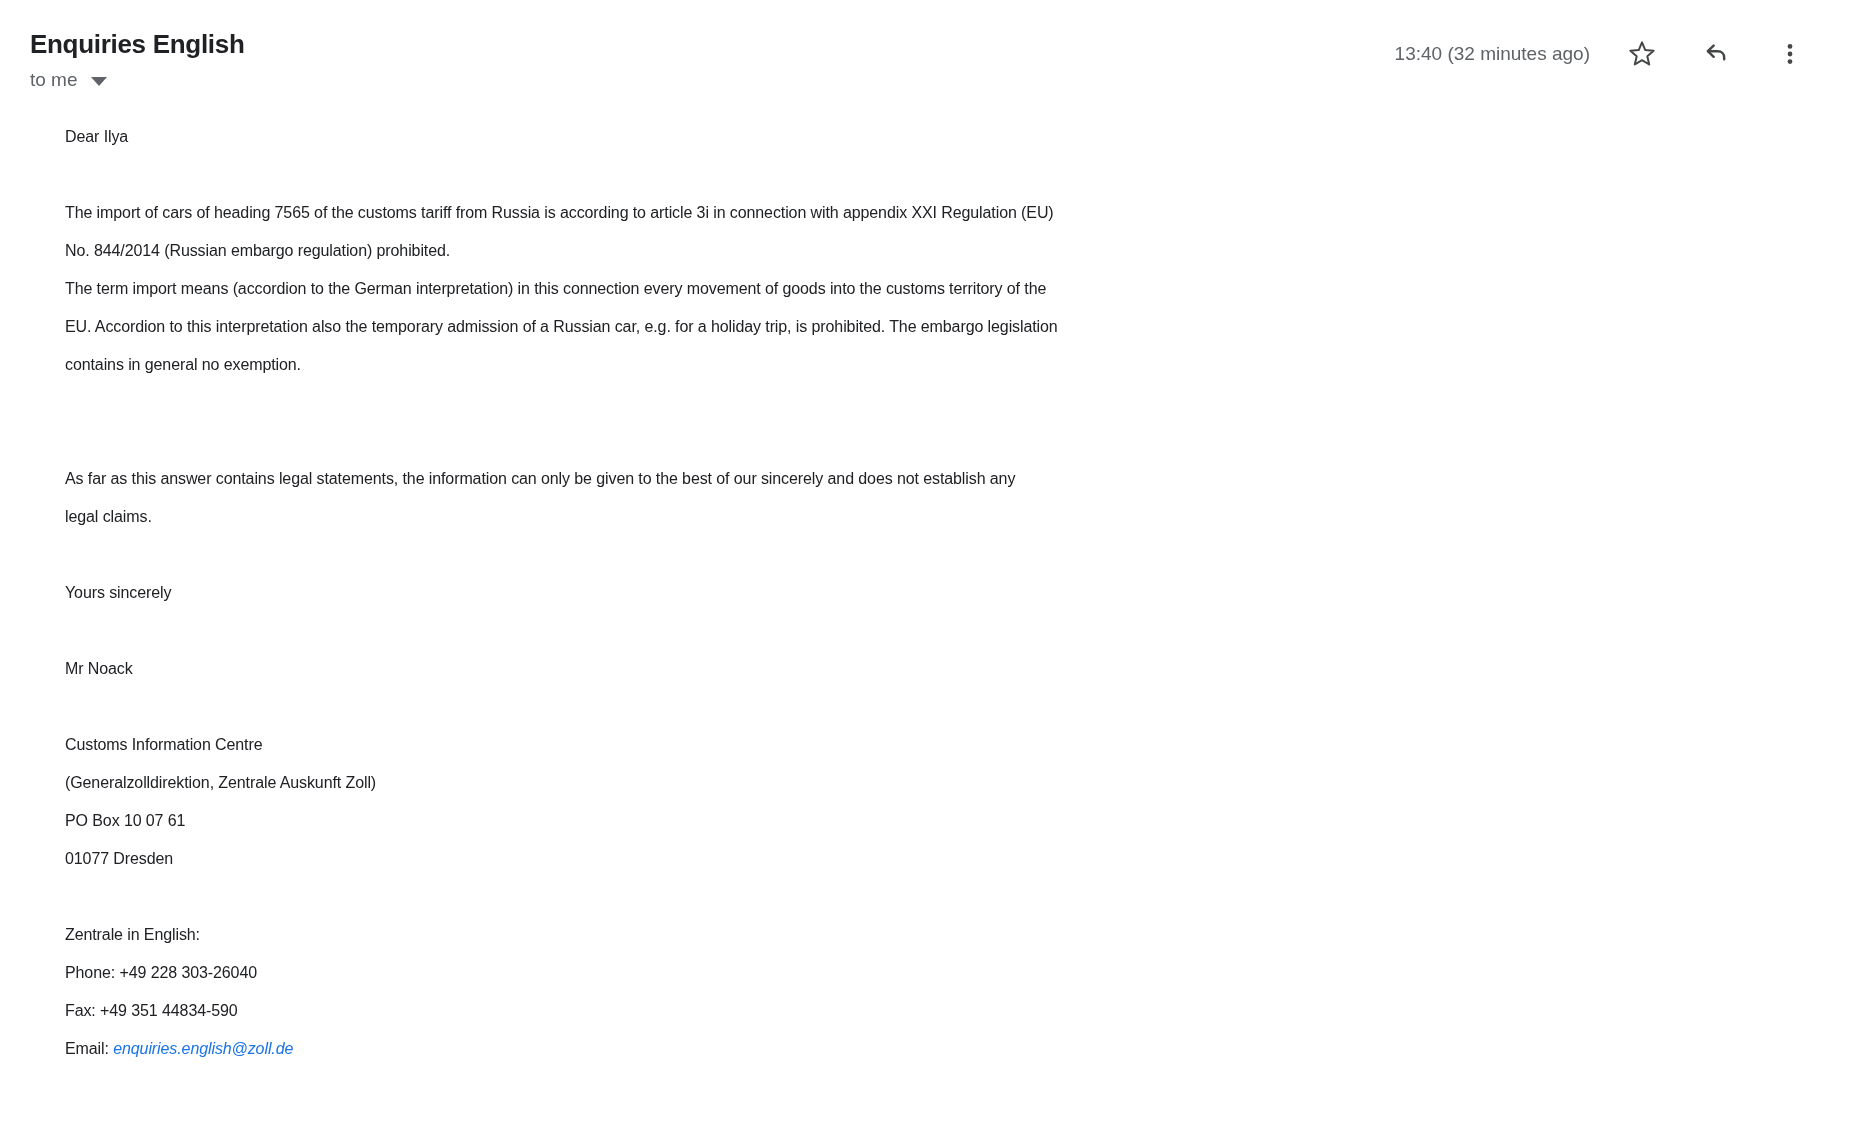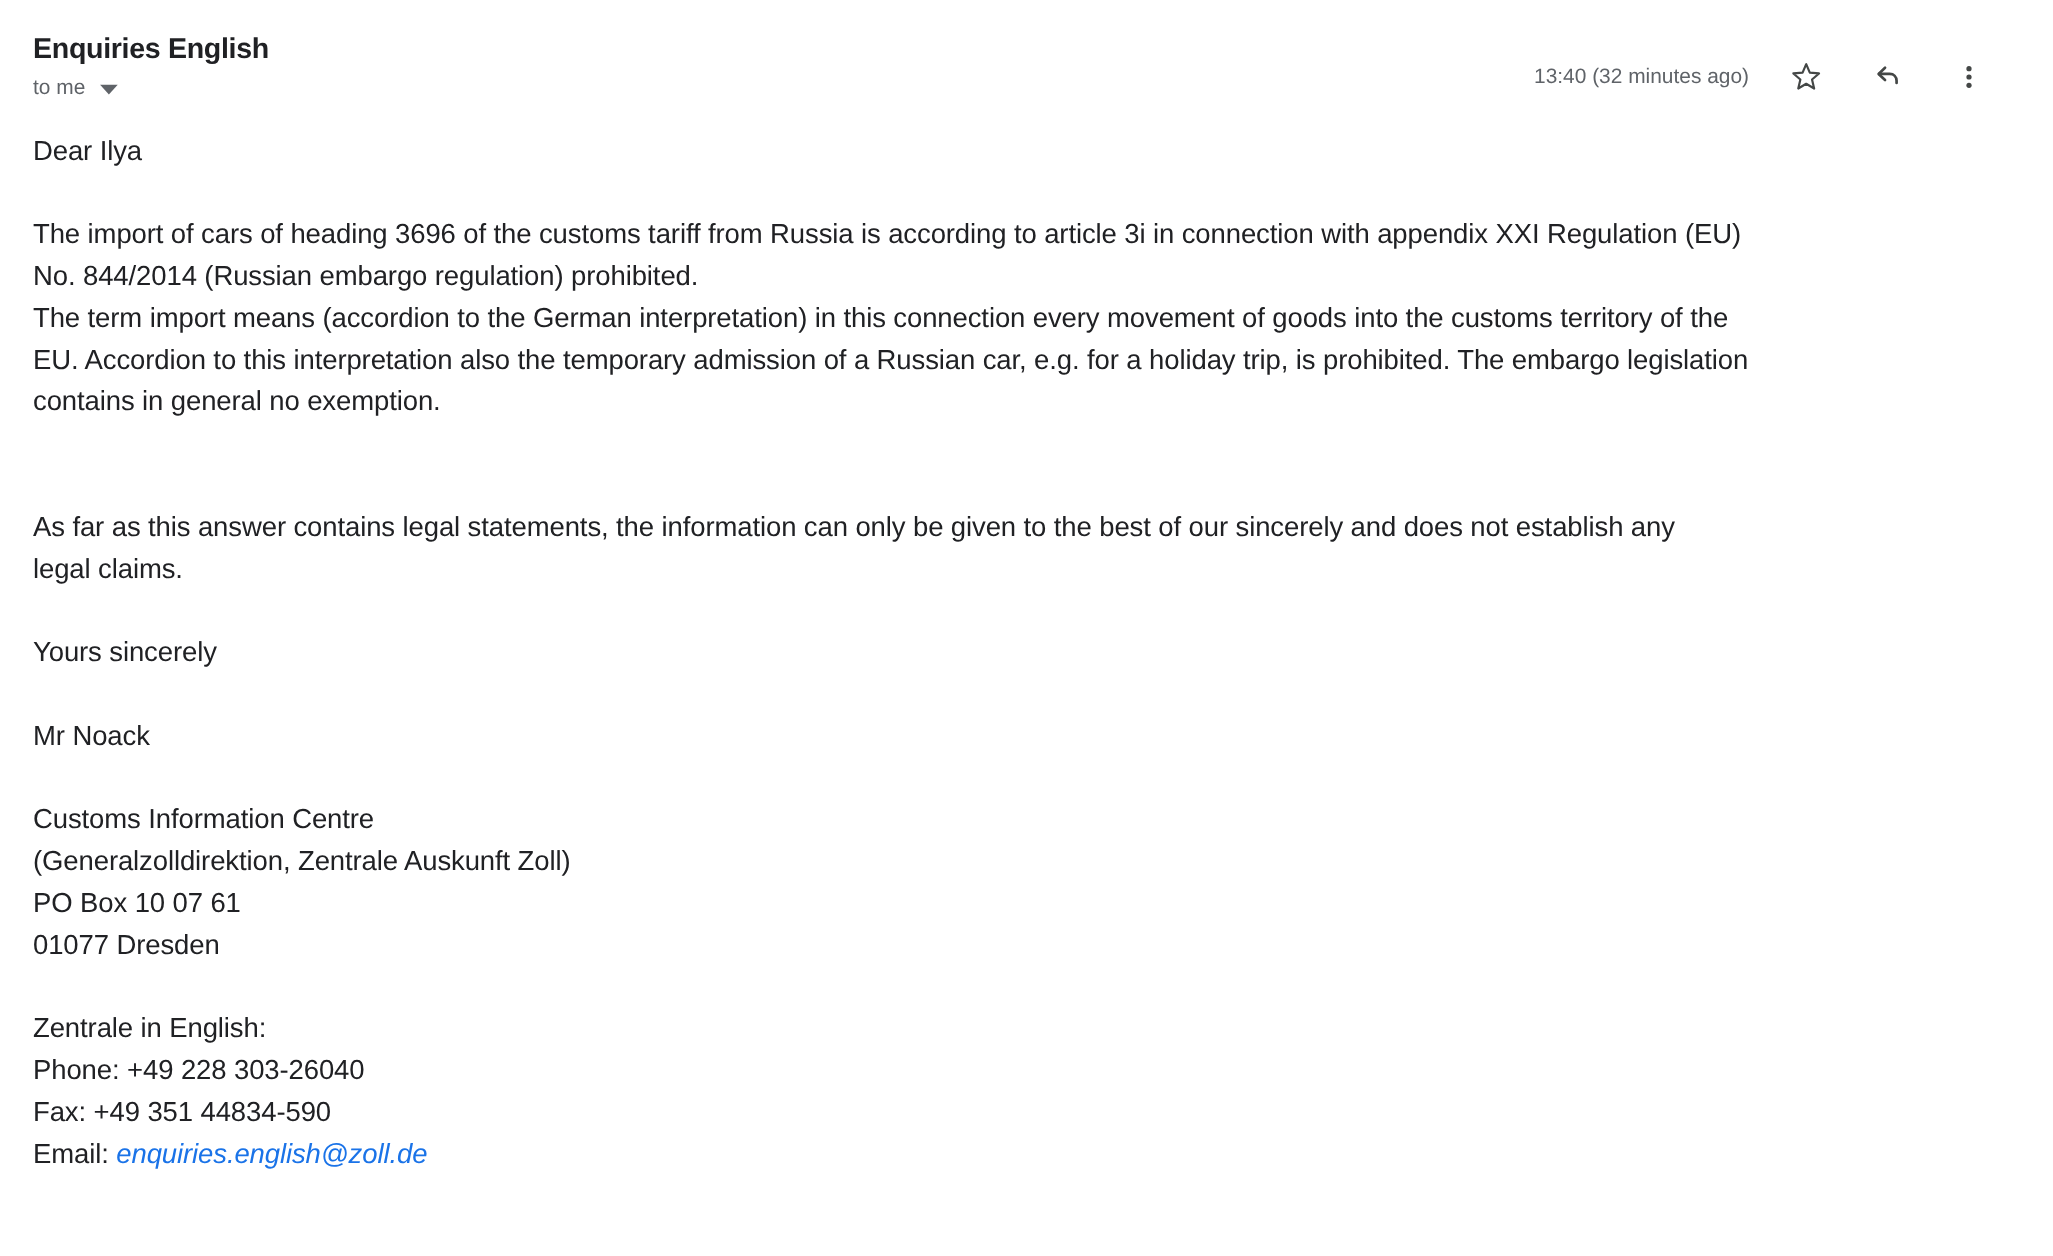--- a/index.html
+++ b/index.html
@@ -14,21 +14,21 @@
   .mail {
     width: 1866px;
     height: 1142px;
     background: #ffffff;
     position: relative;
     overflow: hidden;
   }
   .header {
     display: flex;
     justify-content: space-between;
-    align-items: flex-end;
+    align-items: flex-start;
     padding: 28px 54px 0 30px;
   }
   .sender {
     font-size: 26px;
     font-weight: bold;
     color: #202124;
     letter-spacing: -0.3px;
     line-height: 32px;
     cursor: pointer;
   }
@@ -75,25 +75,26 @@
     justify-content: center;
     cursor: pointer;
   }
   .iconbtn svg { display: block; }
   .emailbody {
     margin: 26px 20px 0 30px;
   }
   .line {
     height: 38px;
     line-height: 38px;
-    font-size: 25px;
+    font-size: 16px;
     color: #202124;
     letter-spacing: -0.1px;
     white-space: nowrap;
     overflow: visible;
+    margin-left: 35px;
   }
   .maillink {
     color: #1a73e8;
     text-decoration: none;
     cursor: pointer;
     font-style: italic;
   }
 </style>
 </head>
 <body>
@@ -133,21 +134,21 @@
             <circle cx="12" cy="19" r="2.2"></circle>
           </svg>
         </span>
       </button>
     </div>
   </div>
 
   <div class="emailbody">
     <div class="line">Dear Ilya</div>
     <div class="line"></div>
-    <div class="line">The import of cars of heading 3696 of the customs tariff from Russia is according to article 3i in connection with appendix XXI Regulation (EU)</div>
+    <div class="line">The import of cars of heading 7565 of the customs tariff from Russia is according to article 3i in connection with appendix XXI Regulation (EU)</div>
     <div class="line">No. 844/2014 (Russian embargo regulation) prohibited.</div>
     <div class="line">The term import means (accordion to the German interpretation) in this connection every movement of goods into the customs territory of the</div>
     <div class="line">EU. Accordion to this interpretation also the temporary admission of a Russian car, e.g. for a holiday trip, is prohibited. The embargo legislation</div>
     <div class="line">contains in general no exemption.</div>
     <div class="line"></div>
     <div class="line"></div>
     <div class="line">As far as this answer contains legal statements, the information can only be given to the best of our sincerely and does not establish any</div>
     <div class="line">legal claims.</div>
     <div class="line"></div>
     <div class="line">Yours sincerely</div>

